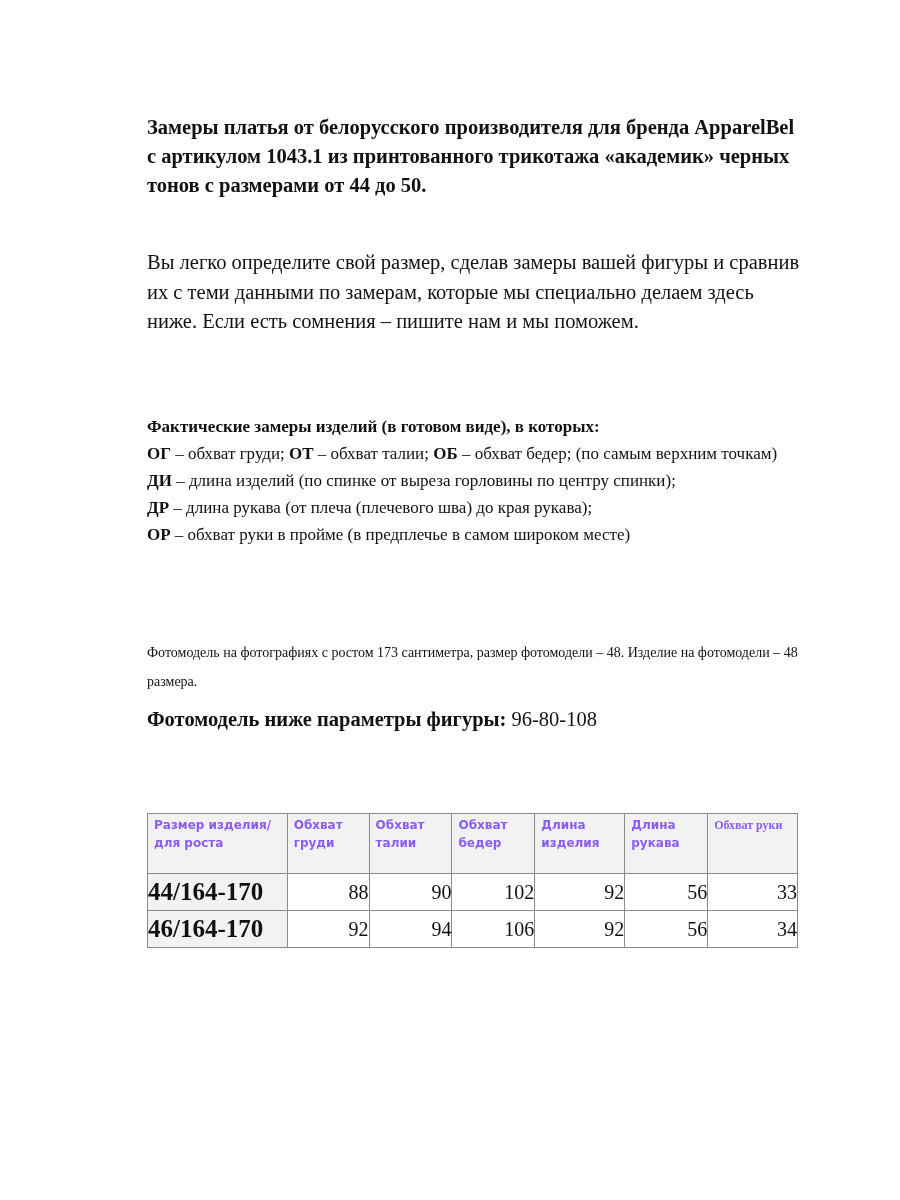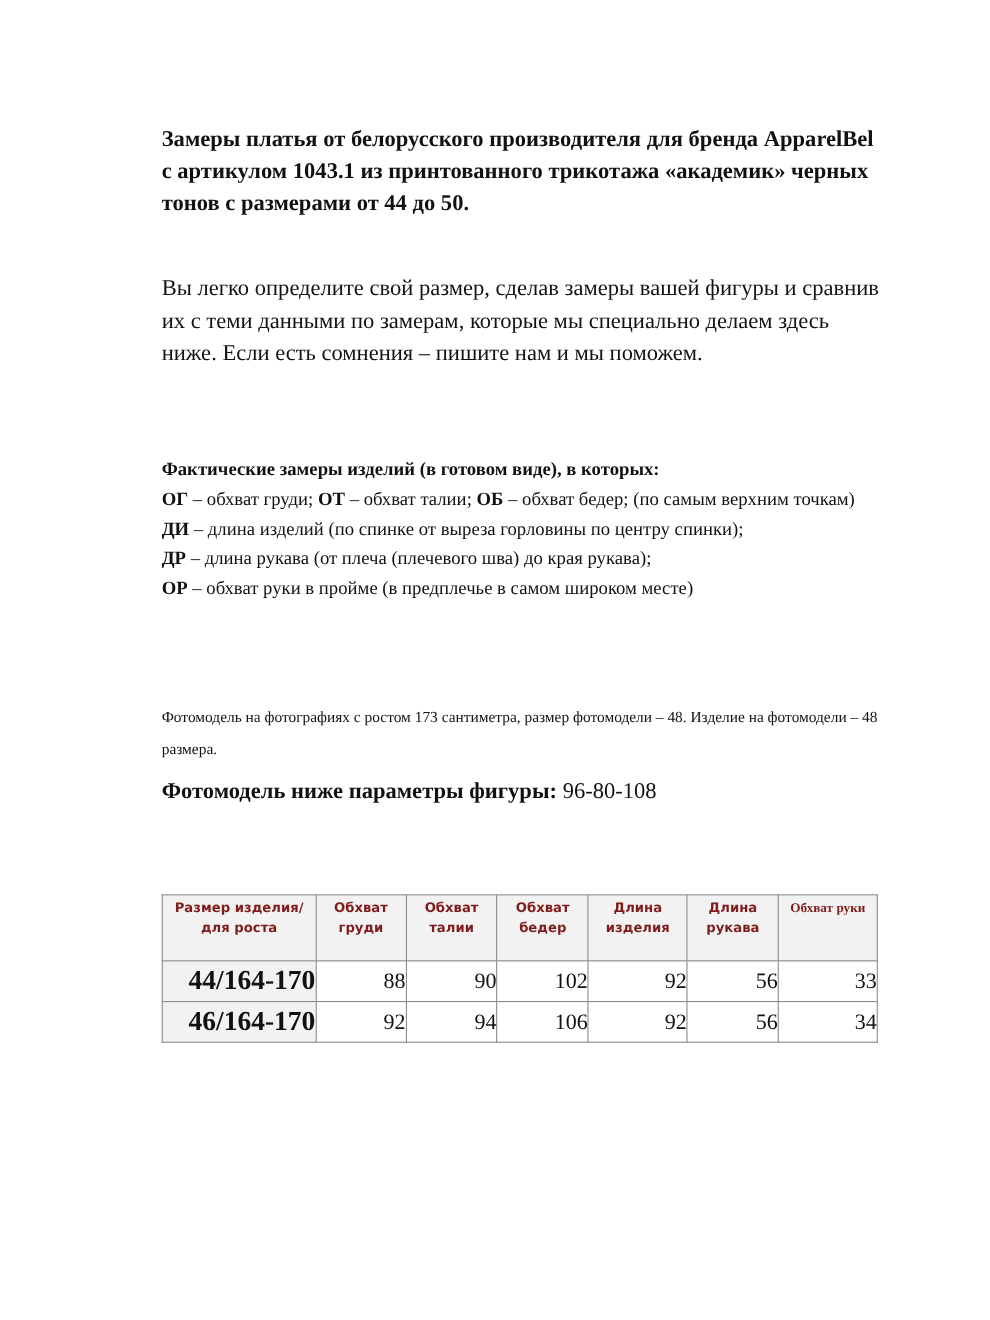--- a/index.html
+++ b/index.html
@@ -78,46 +78,46 @@
       width: 651px;
     }
     .size-table td, .size-table th {
       border: 1.5px solid #8a8a8a;
       padding: 0;
     }
     .size-table thead th {
       background: #f2f2f2;
       height: 57px;
       vertical-align: top;
-      text-align: center;
+      text-align: left;
       font-family: "DejaVu Sans", sans-serif;
       font-weight: bold;
       font-size: 12px;
       line-height: 18px;
       padding: 2px 6px 0 6px;
-      color: #7f1d1d;
+      color: #8b5cf6;
     }
     .size-table thead th.serif-head {
       font-family: "Liberation Serif", serif;
       font-size: 12px;
       line-height: 18px;
     }
     .size-table tbody td {
       height: 36px;
       text-align: right;
       vertical-align: middle;
       font-family: "Liberation Serif", serif;
       font-size: 20px;
       color: #111111;
     }
     .size-table tbody td.size-cell {
       background: #f2f2f2;
       font-weight: bold;
       font-size: 25px;
-      text-align: right;
+      text-align: left;
     }
     col.c0 { width: 140px; }
     col.c1 { width: 82px; }
     col.c2 { width: 83px; }
     col.c3 { width: 83px; }
     col.c4 { width: 90px; }
     col.c5 { width: 83px; }
     col.c6 { width: 90px; }
   </style>
 </head>

